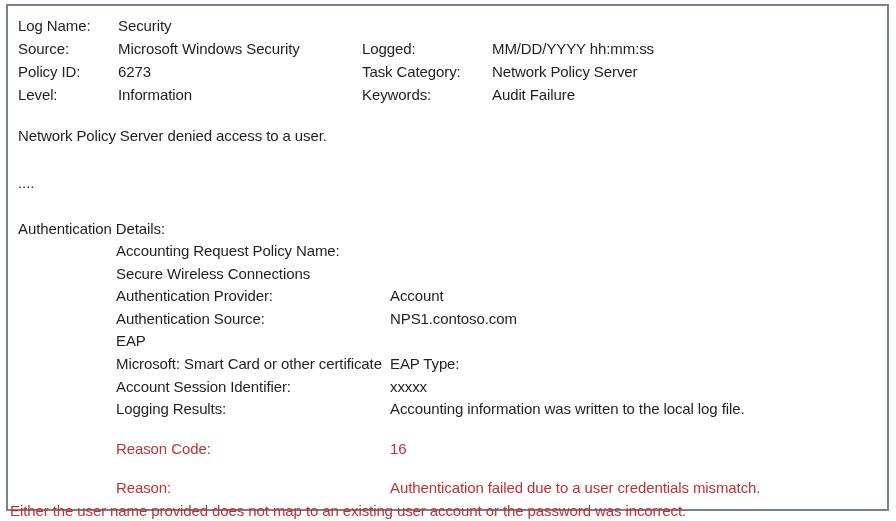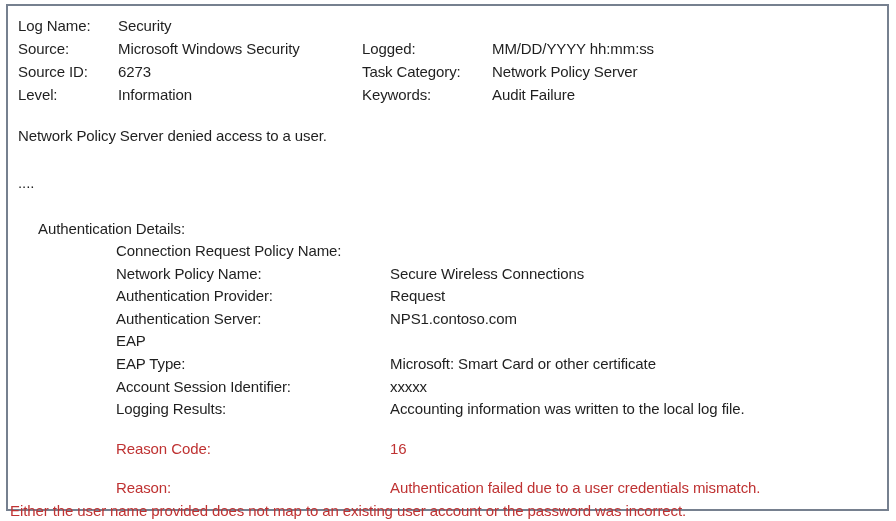--- a/index.html
+++ b/index.html
@@ -26,21 +26,21 @@
   }
   
   .hdr-row{
     display:grid;
     grid-template-columns:100px 244px 130px auto;
     line-height:23px;
     white-space:nowrap;
   }
   .description{margin-top:19px;line-height:22px;}
   .ellipsis{margin-top:25px;line-height:22px;}
-  .section-title{margin-top:24px;line-height:22px;margin-left:20px;}
+  .section-title{margin-top:24px;line-height:22px;}
   .detail-row{
     display:grid;
     grid-template-columns:274px auto;
     margin-left:98px;
     line-height:22.6px;
     white-space:nowrap;
   }
   .detail-row.red{color:var(--red);margin-top:17px;}
   .footer-note{
     color:var(--red);
@@ -62,59 +62,58 @@
       <span class="cell"></span>
       <span class="cell"></span>
     </div>
     <div class="hdr-row">
       <span class="cell">Source:</span>
       <span class="cell">Microsoft Windows Security</span>
       <span class="cell">Logged:</span>
       <span class="cell">MM/DD/YYYY hh:mm:ss</span>
     </div>
     <div class="hdr-row">
-      <span class="cell">Source ID:</span>
+      <span class="cell">Policy ID:</span>
       <span class="cell">6273</span>
       <span class="cell">Task Category:</span>
       <span class="cell">Network Policy Server</span>
     </div>
     <div class="hdr-row">
       <span class="cell">Level:</span>
       <span class="cell">Information</span>
       <span class="cell">Keywords:</span>
       <span class="cell">Audit Failure</span>
     </div>
   </div>
 
   <div class="description">Network Policy Server denied access to a user.</div>
   <div class="ellipsis">....</div>
   <div class="section-title">Authentication Details:</div>
 
   <div>
     <div class="detail-row">
-      <span class="cell">Connection Request Policy Name:</span>
+      <span class="cell">Accounting Request Policy Name:</span>
     </div>
     <div class="detail-row">
-      <span class="cell">Network Policy Name:</span>
       <span class="cell">Secure Wireless Connections</span>
     </div>
     <div class="detail-row">
       <span class="cell">Authentication Provider:</span>
-      <span class="cell">Request</span>
+      <span class="cell">Account</span>
     </div>
     <div class="detail-row">
-      <span class="cell">Authentication Server:</span>
+      <span class="cell">Authentication Source:</span>
       <span class="cell">NPS1.contoso.com</span>
     </div>
     <div class="detail-row">
       <span class="cell">EAP</span>
     </div>
     <div class="detail-row">
+      <span class="cell">Microsoft: Smart Card or other certificate</span>
       <span class="cell">EAP Type:</span>
-      <span class="cell">Microsoft: Smart Card or other certificate</span>
     </div>
     <div class="detail-row">
       <span class="cell">Account Session Identifier:</span>
       <span class="cell">xxxxx</span>
     </div>
     <div class="detail-row">
       <span class="cell">Logging Results:</span>
       <span class="cell">Accounting information was written to the local log file.</span>
     </div>
     <div class="detail-row red">

